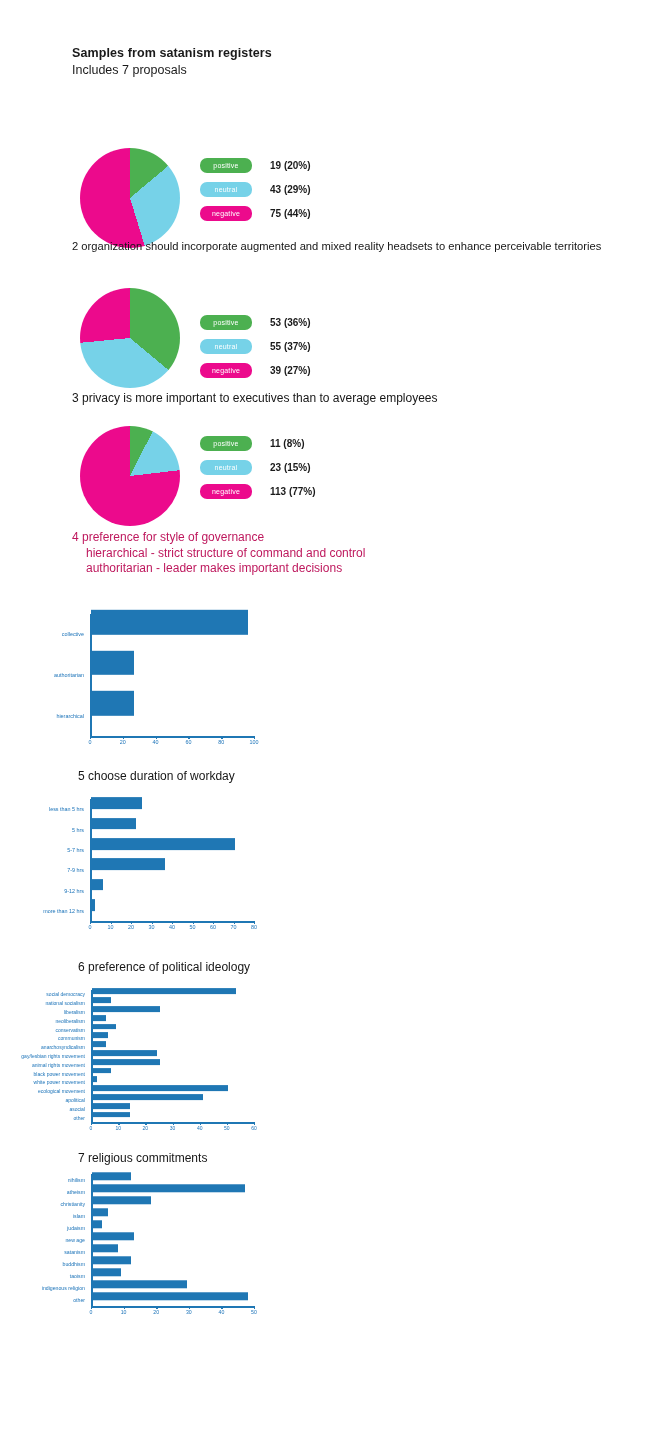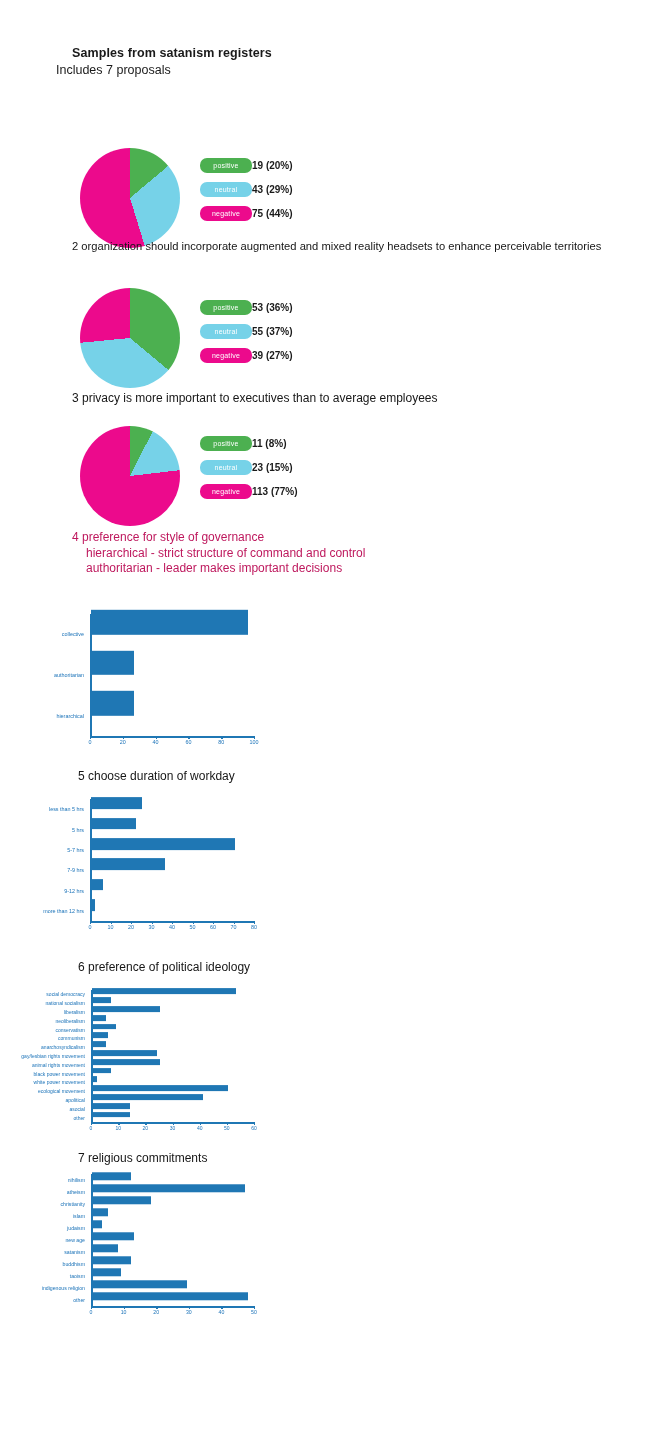--- a/index.html
+++ b/index.html
@@ -1,37 +1,37 @@
 <!DOCTYPE html>
 <html><head>
 <meta charset="utf-8">
 <style>
   html,body{margin:0;padding:0;background:#ffffff;}
   body{width:652px;height:1447px;position:relative;font-family:"Liberation Sans",sans-serif;color:#1a1a1a;}
   .page{position:relative;width:652px;height:1447px;overflow:hidden;}
 
   .title{position:absolute;left:72px;top:46px;font-size:12.5px;font-weight:bold;letter-spacing:0.1px;}
-  .subtitle{position:absolute;left:56px;top:63px;font-size:12.5px;font-weight:normal;}
+  .subtitle{position:absolute;left:72px;top:63px;font-size:12.5px;font-weight:normal;}
 
   .qhead{position:absolute;font-size:12px;color:#161616;white-space:nowrap;}
   .qhead.small{font-size:11.2px;}
   .qlines{position:absolute;font-size:12px;line-height:15.6px;color:#be185d;}
   .qlines .sub{padding-left:14px;display:block;}
 
   
   .pieblock{position:absolute;}
   .pie{position:absolute;width:100px;height:100px;border-radius:50%;}
   .legend{position:absolute;font-size:9px;}
   .legrow{display:flex;align-items:center;height:24px;}
   .chip{width:52px;height:15px;border-radius:7px;display:flex;align-items:center;
         justify-content:center;color:#ffffff;font-size:7px;letter-spacing:0.2px;}
   .chip.pos{background:#4cb050;}
   .chip.neu{background:#76d2e8;}
   .chip.neg{background:#ec0a8c;}
-  .legval{font-size:10px;font-weight:bold;color:#1a1a1a;white-space:nowrap;}
+  .legval{margin-left:18px;font-size:10px;font-weight:bold;color:#1a1a1a;white-space:nowrap;}
 
   
   .barchart{position:absolute;}
   .bclabel{color:#1a72b8;font-size:5.4px;text-align:right;white-space:nowrap;
            padding-right:3px;box-sizing:border-box;}
   .bcbar{position:absolute;left:0;top:50%;transform:translateY(-50%);background:#1f77b4;}
   .axis{position:absolute;background:#1f77b4;}
   .axisline-x{height:1.6px;}
   .axisline-y{width:1.6px;}
   .tick{position:absolute;width:1.4px;height:3px;background:#1f77b4;}
@@ -59,21 +59,21 @@
         <div class="legrow">
           <span class="chip neg">negative</span>
           <span class="legval">75 (44%)</span>
         </div>
       </div>
   </div>
 
   <div class="qhead small" style="left:72px;top:240px;">2 organization should incorporate augmented and mixed reality headsets to enhance perceivable territories</div>
   <div class="pieblock" id="pie-block-2" style="left:80px;top:288px;">
     <div class="pie" style="background: conic-gradient(rgb(76, 176, 80) 0deg, rgb(76, 176, 80) 129.796deg, rgb(118, 210, 232) 129.796deg, rgb(118, 210, 232) 264.49deg, rgb(236, 10, 140) 264.49deg, rgb(236, 10, 140) 360deg);"></div>
-    <div class="legend" style="left:120px;top:7px;">
+    <div class="legend" style="left:120px;top:22px;">
         <div class="legrow">
           <span class="chip pos">positive</span>
           <span class="legval">53 (36%)</span>
         </div>
         <div class="legrow">
           <span class="chip neu">neutral</span>
           <span class="legval">55 (37%)</span>
         </div>
         <div class="legrow">
           <span class="chip neg">negative</span>

